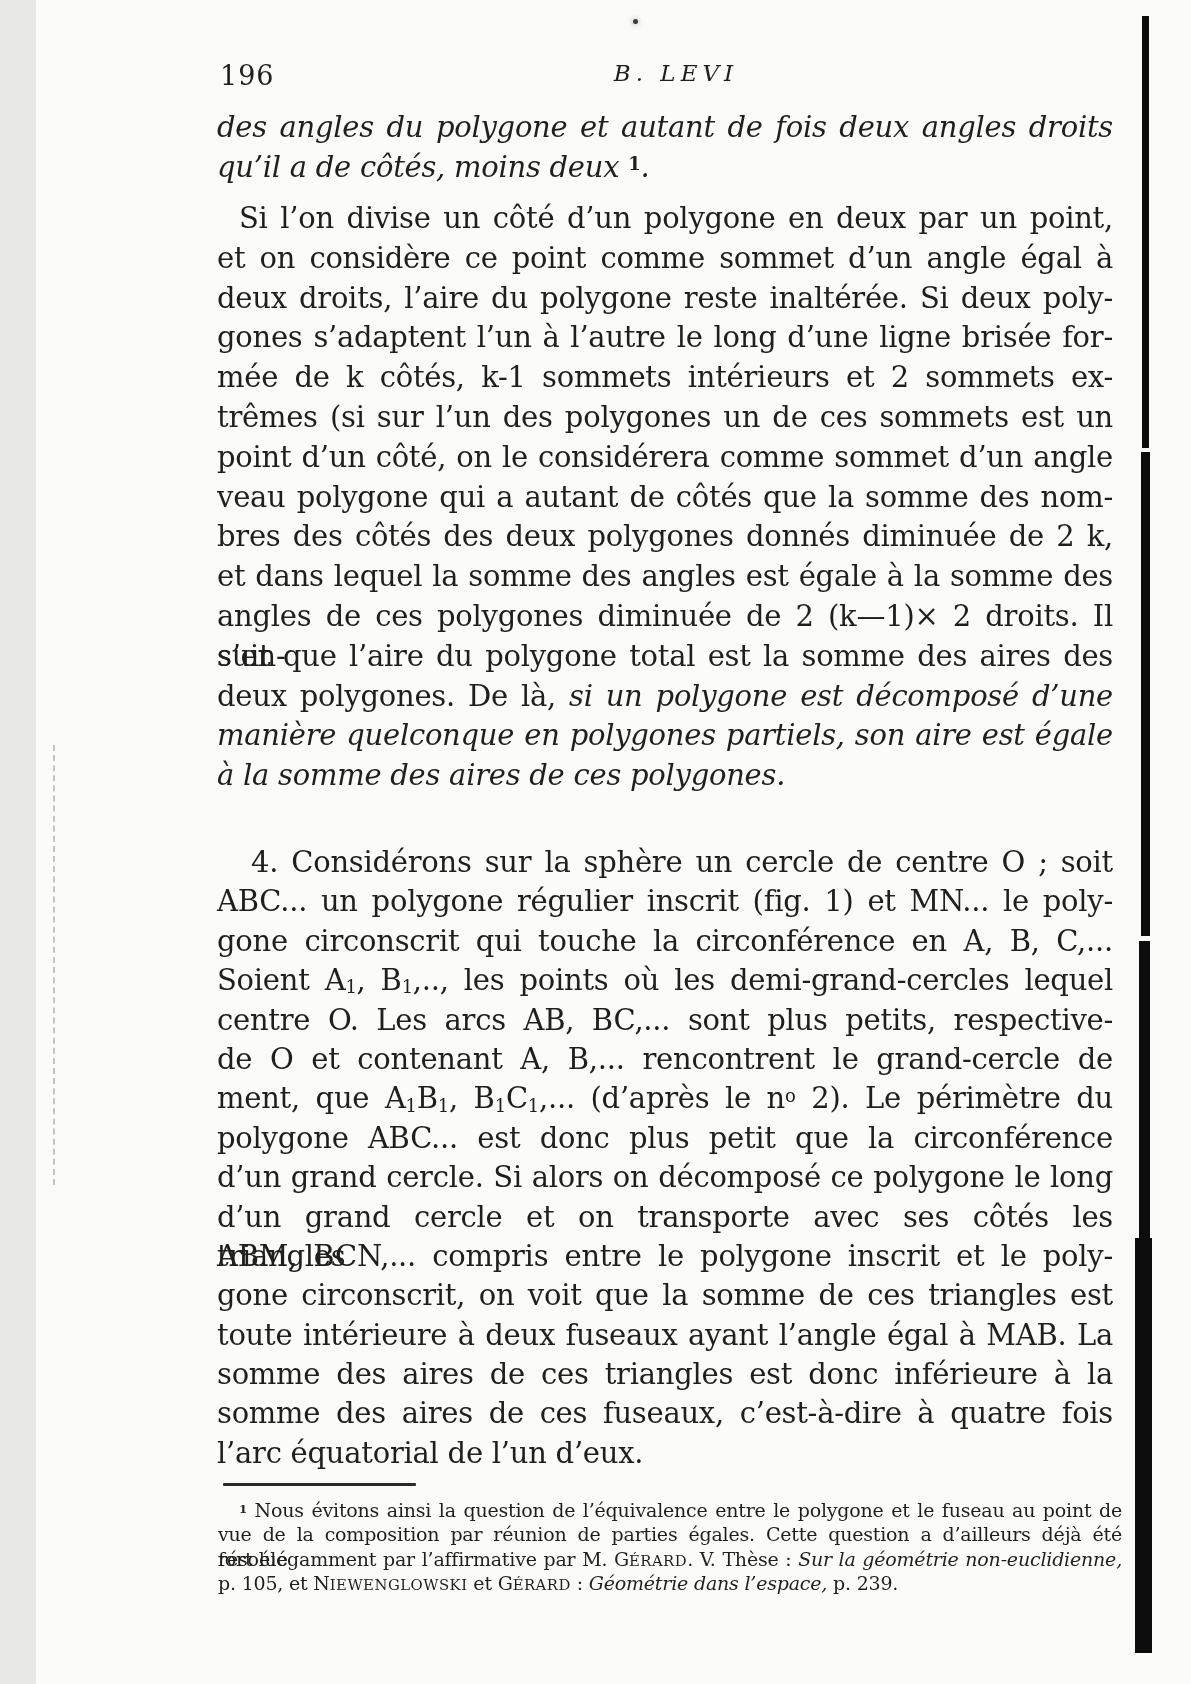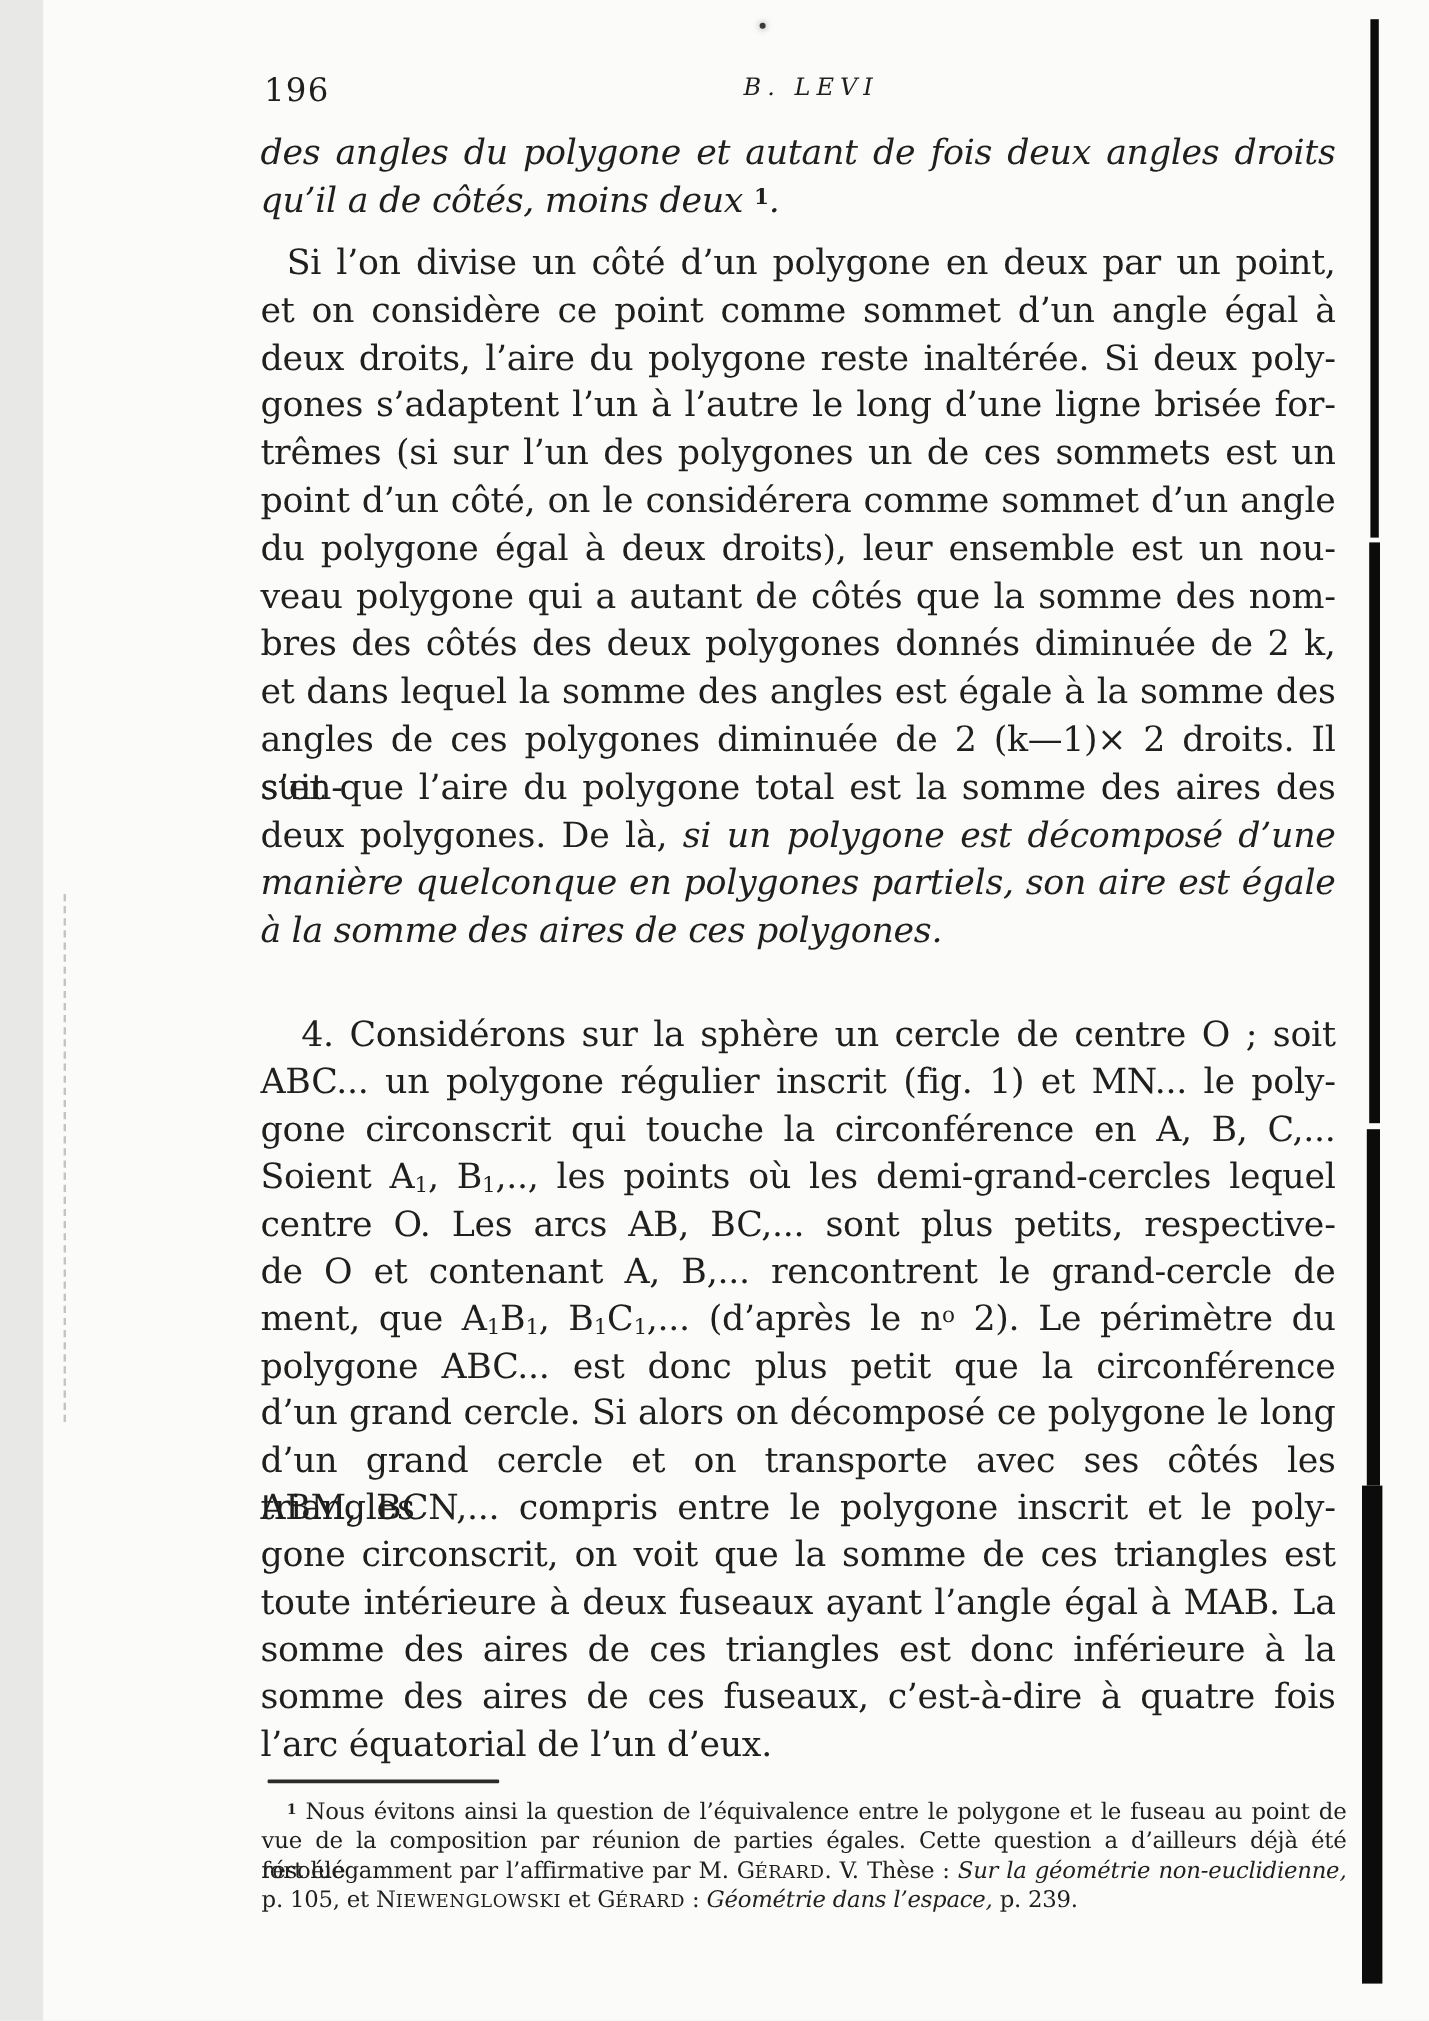--- a/index.html
+++ b/index.html
@@ -21,21 +21,21 @@
     margin-left:36px;
   }
   
   .page-number{
     position:absolute;left:184px;top:60px;
     font-size:27px;letter-spacing:1px;
   }
   .running-title{
     position:absolute;left:480px;top:60px;width:320px;
     text-align:center;
-    font-size:20px;font-style:italic;letter-spacing:5px;
+    font-size:23px;font-style:italic;letter-spacing:5px;
   }
   
   .bodypar{
     position:absolute;left:181px;width:896px;
     font-size:29px;
     letter-spacing:-0.25px;
   }
   .line{
     height:39.8px;line-height:39.8px;
     text-align:justify;text-align-last:justify;
@@ -88,23 +88,23 @@
 
   <div id="para-1" class="bodypar">
       <div class="line"><span class="it">des angles du polygone et autant de fois deux angles droits</span></div>
       <div class="line last"><span class="it">qu’il a de côtés, moins deux </span><span class="sup bold">1</span><span class="it">.</span></div>
     </div>
   <div id="para-2" class="bodypar">
       <div class="line" style="padding-left: 22px;"><span class="">Si l’on divise un côté d’un polygone en deux par un point,</span></div>
       <div class="line"><span class="">et on considère ce point comme sommet d’un angle égal à</span></div>
       <div class="line"><span class="">deux droits, l’aire du polygone reste inaltérée. Si deux poly-</span></div>
       <div class="line"><span class="">gones s’adaptent l’un à l’autre le long d’une ligne brisée for-</span></div>
+      <div class="line"><span class="">mée de k côtés, k-1 sommets intérieurs et 2 sommets ex-</span></div>
       <div class="line"><span class="">trêmes (si sur l’un des polygones un de ces sommets est un</span></div>
       <div class="line"><span class="">point d’un côté, on le considérera comme sommet d’un angle</span></div>
-      <div class="line"><span class="">du polygone égal à deux droits), leur ensemble est un nou-</span></div>
       <div class="line"><span class="">veau polygone qui a autant de côtés que la somme des nom-</span></div>
       <div class="line"><span class="">bres des côtés des deux polygones donnés diminuée de 2 k,</span></div>
       <div class="line"><span class="">et dans lequel la somme des angles est égale à la somme des</span></div>
       <div class="line"><span class="">angles de ces polygones diminuée de 2 (k—1)× 2 droits. Il s’en-</span></div>
       <div class="line"><span class="">suit que l’aire du polygone total est la somme des aires des</span></div>
       <div class="line"><span class="">deux polygones. De là, </span><span class="it">si un polygone est décomposé d’une</span></div>
       <div class="line"><span class="it">manière quelconque en polygones partiels, son aire est égale</span></div>
       <div class="line last"><span class="it">à la somme des aires de ces polygones.</span></div>
     </div>
   <div id="para-3" class="bodypar">

